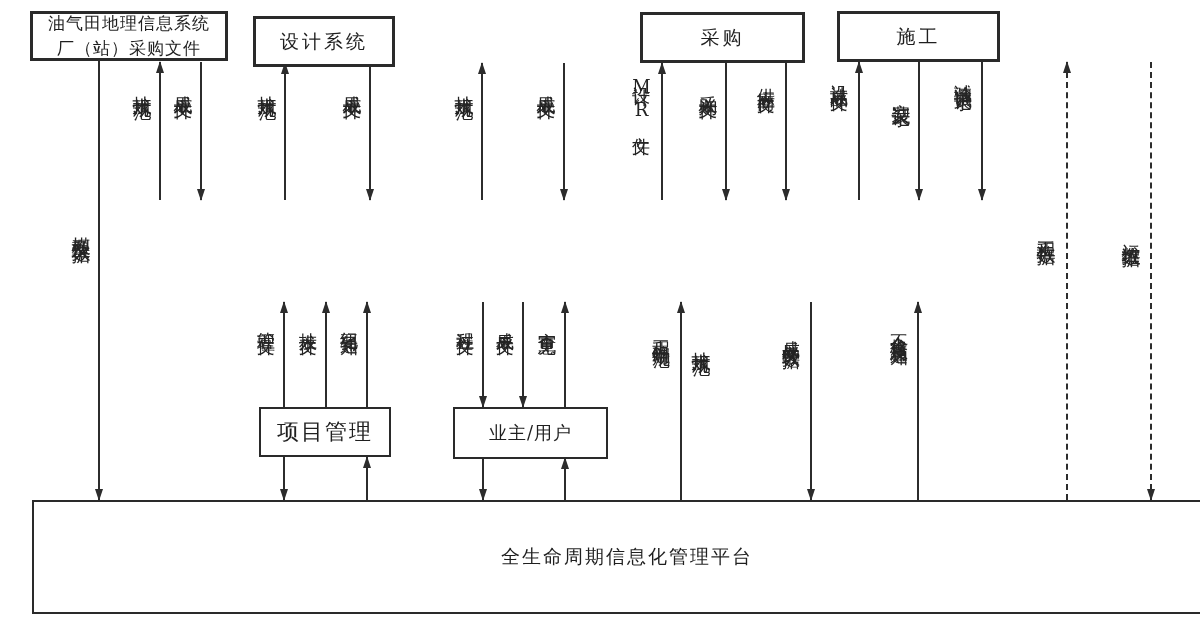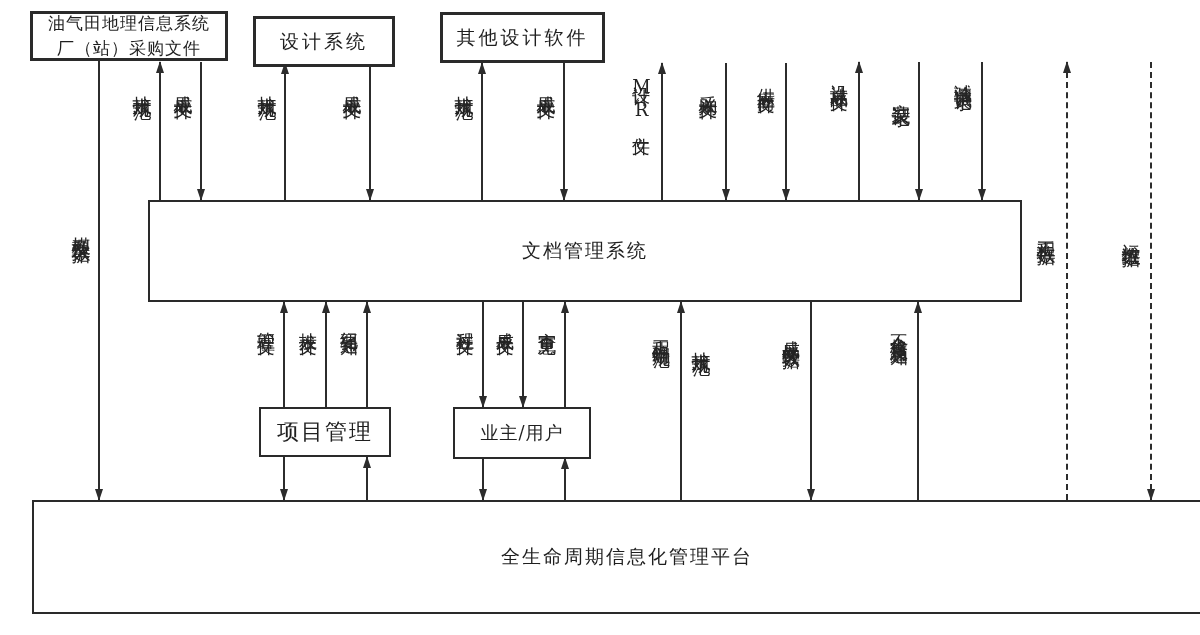--- a/index.html
+++ b/index.html
@@ -102,22 +102,22 @@
   <div class="vl" style="left:454px;top:318px;font-size:18px;line-height:22px">过程文件</div>
   <div class="vl" style="left:494px;top:318px;font-size:18px;line-height:22px">成果文件</div>
   <div class="vl" style="left:536px;top:318px;font-size:18px;line-height:22px">审查意见</div>
   <div class="vl" style="left:650px;top:326px;font-size:18px;line-height:23px">工程编码规范</div>
   <div class="vl" style="left:690px;top:336px">技术规范</div>
   <div class="vl" style="left:780px;top:326px;font-size:18px;line-height:23px">成品文件级数据</div>
   <div class="vl" style="left:888px;top:320px;font-size:18px;line-height:22px">不合格信息及通知</div>
 
   <div class="bx" style="left:30px;top:11px;width:198px;height:50px;font-size:17px;letter-spacing:1px;line-height:1.45;padding:0 12px">油气田地理信息系统厂（站）采购文件</div>
   <div class="bx" style="left:253px;top:16px;width:142px;height:51px">设计系统</div>
-  <div class="bx" style="left:440px;top:12px;width:165px;height:51px">其他设计软件</div>
+  <div class="bx" style="left:640px;top:12px;width:165px;height:51px">采购</div>
+  <div class="bx" style="left:837px;top:11px;width:163px;height:51px">施工</div>
 
-  <div class="bx thin" style="left:148px;top:200px;width:874px;height:102px;letter-spacing:2px">文档管理系统</div>
 
   <div class="bx thin" style="left:259px;top:407px;width:132px;height:50px;font-size:22px;letter-spacing:2px">项目管理</div>
-  <div class="bx thin" style="left:453px;top:407px;width:138px;height:52px;font-size:18px;letter-spacing:1px">业主/用户</div>
+  <div class="bx thin" style="left:453px;top:407px;width:155px;height:52px;font-size:18px;letter-spacing:1px">业主/用户</div>
 
   <div class="bx thin" style="left:32px;top:500px;width:1190px;height:114px;letter-spacing:2px">全生命周期信息化管理平台</div>
 
 </div>
 
 </body></html>

